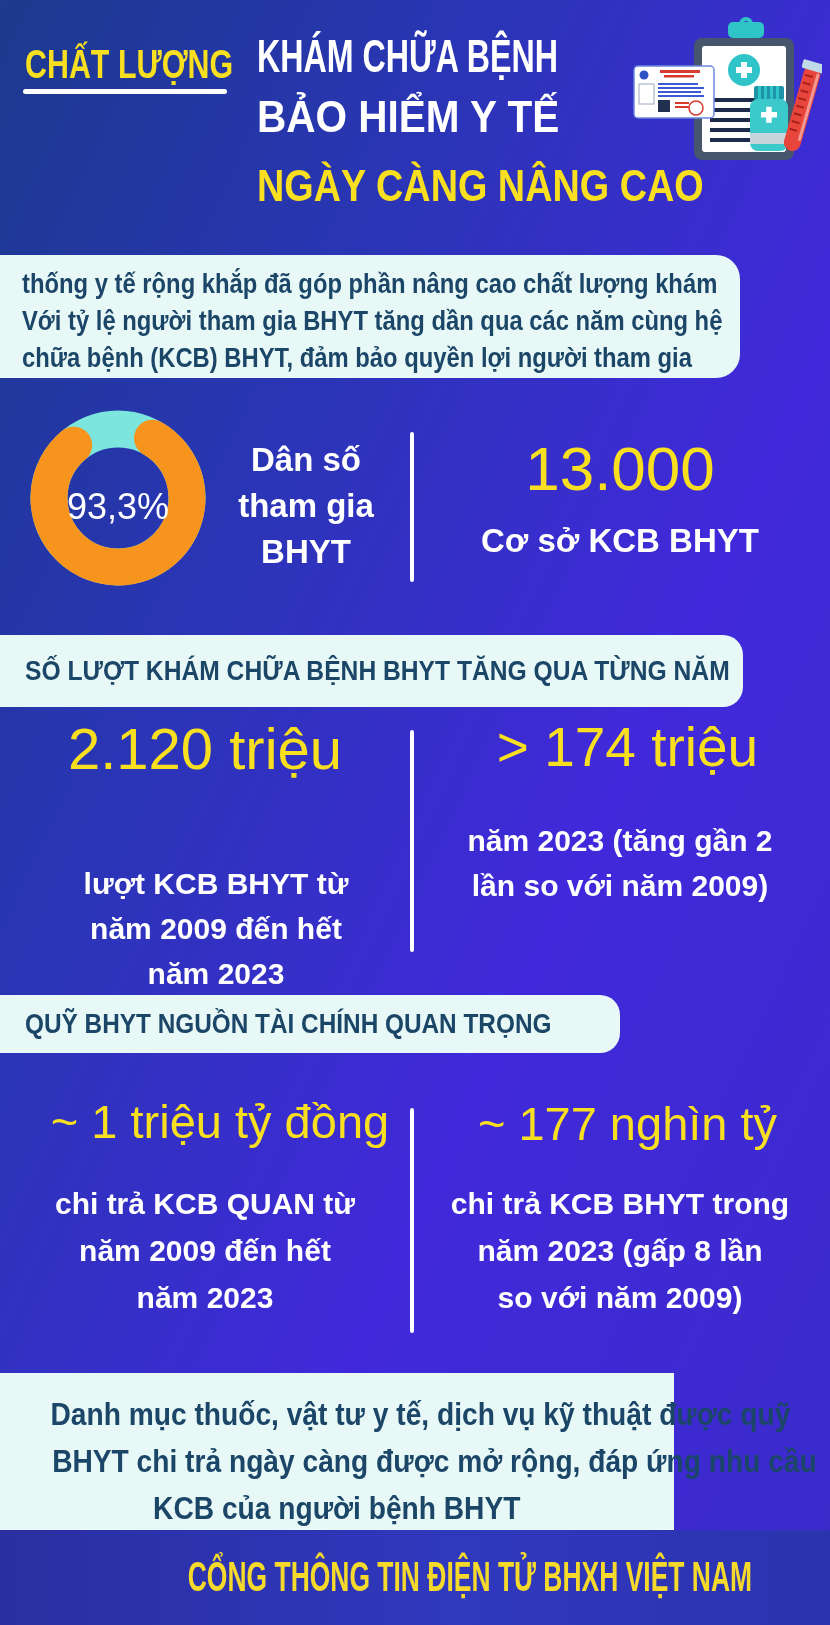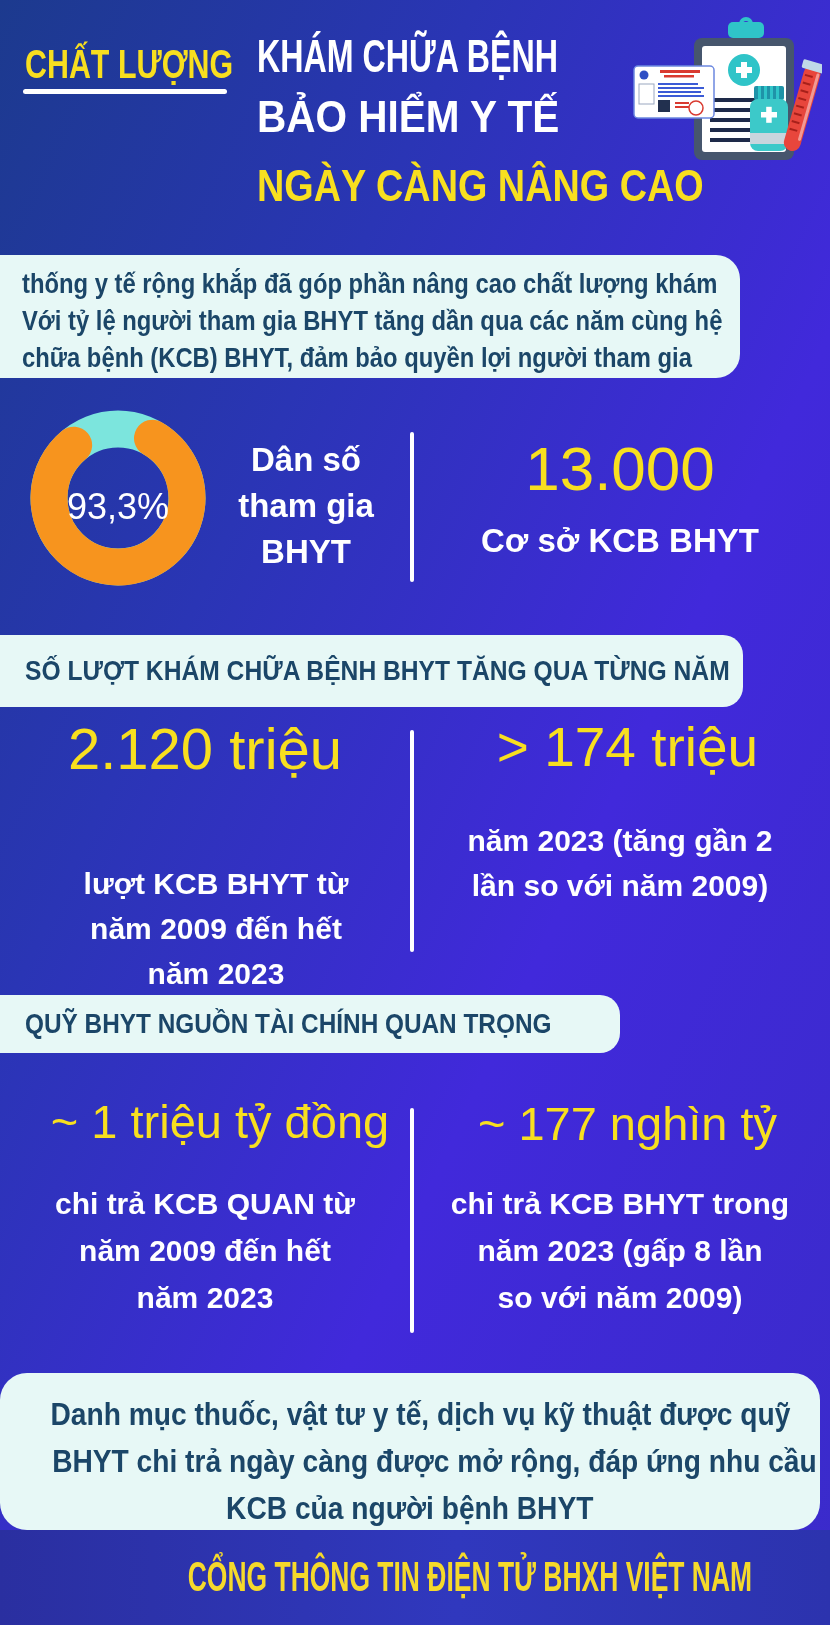--- a/index.html
+++ b/index.html
@@ -165,21 +165,21 @@
 
   <div class="divider" style="left:410px;top:1108px;height:225px;"></div>
 
   <div class="abs value" style="left:440px;top:1100px;width:375px;font-size:47px;">~ 177 nghìn tỷ</div>
   <div class="abs desc" style="left:420px;top:1180px;width:400px;line-height:47px;">
     <div>chi trả KCB BHYT trong</div>
     <div>năm 2023 (gấp 8 lần</div>
     <div>so với năm 2009)</div>
   </div>
 
-  <div class="abs light-box center" style="left:0;top:1373px;width:820px;height:157px;padding-top:0;border-radius:27px;">
+  <div class="abs light-box center" style="left:0;top:1373px;width:674px;height:157px;padding-top:0;">
     <div style="padding-top:18px;font-size:32px;line-height:47px;">
       <div><span class="cond-c bold dark" style="--sx:.88">Danh mục thuốc, vật tư y tế, dịch vụ kỹ thuật được quỹ</span></div>
       <div><span class="cond-c bold dark" style="--sx:.88">BHYT chi trả ngày càng được mở rộng, đáp ứng nhu cầu</span></div>
       <div><span class="cond-c bold dark" style="--sx:.88">KCB của người bệnh BHYT</span></div>
     </div>
   </div>
 
   <div class="abs center" style="left:0;top:1530px;width:830px;height:95px;background:linear-gradient(90deg,#2A2FA0,#3038BE 55%,#2C33AE);">
     <div style="padding-top:26px;font-size:42px;line-height:1;margin-left:22px;">
       <span class="cond-c bold" style="--sx:.63;color:#F5D92B;">CỔNG THÔNG TIN ĐIỆN TỬ BHXH VIỆT NAM</span>

